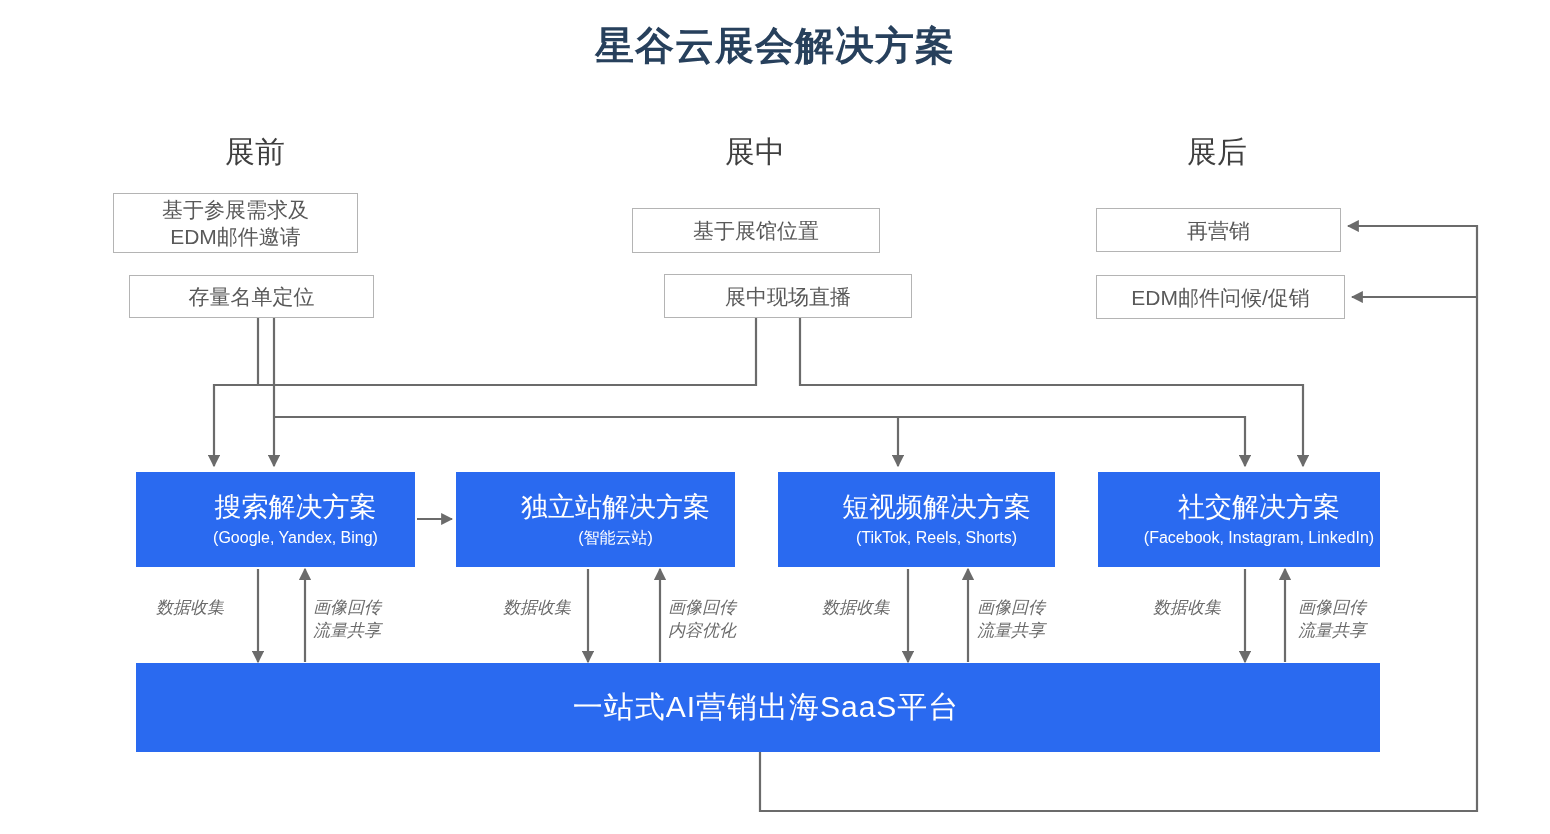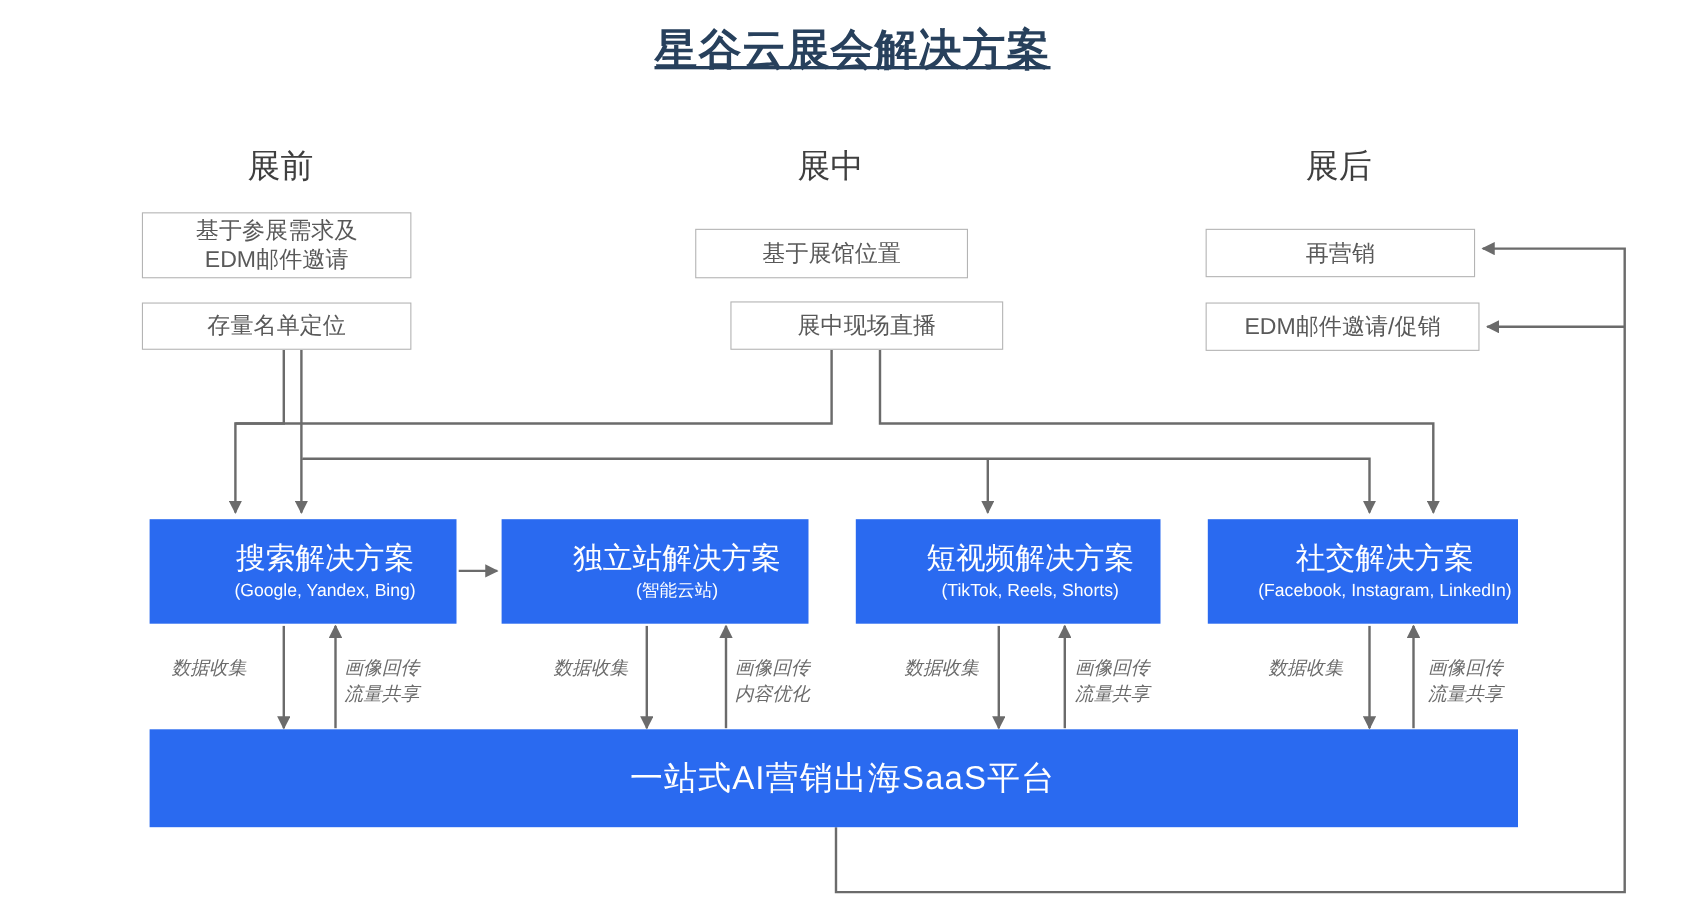--- a/index.html
+++ b/index.html
@@ -13,21 +13,20 @@
   }
   #stage{position:relative;width:1550px;height:834px;}
 
   
   .title{
     position:absolute;left:0;top:22px;width:1550px;
     text-align:center;
     font-size:39px;font-weight:bold;color:#27405c;
     letter-spacing:1px;
     line-height:48px;
-    text-decoration:underline;
   }
 
   
   .phase{
     position:absolute;
     font-size:30px;color:#3f3f3f;
     text-align:center;
     line-height:38px;
     white-space:nowrap;
   }
@@ -131,29 +130,29 @@
       <path d="M 968 662 L 968 569" marker-end="url(#ah)"></path>
 
       <path d="M 1245 569 L 1245 662" marker-end="url(#ah)"></path>
       <path d="M 1285 662 L 1285 569" marker-end="url(#ah)"></path>
 
       <path d="M 760 752 L 760 811 L 1477 811 L 1477 226 L 1348 226" marker-end="url(#ah)"></path>
       <path d="M 1477 297 L 1352 297" marker-end="url(#ah)"></path>
     </g>
   </svg>
 
-  <div class="obox" style="left:129px;top:193px;width:245px;height:60px;">基于参展需求及
+  <div class="obox" style="left:113px;top:193px;width:245px;height:60px;">基于参展需求及
 EDM邮件邀请</div>
   <div class="obox" style="left:129px;top:275px;width:245px;height:43px;">存量名单定位</div>
 
   <div class="obox" style="left:632px;top:208px;width:248px;height:45px;">基于展馆位置</div>
   <div class="obox" style="left:664px;top:274px;width:248px;height:44px;">展中现场直播</div>
 
   <div class="obox" style="left:1096px;top:208px;width:245px;height:44px;">再营销</div>
-  <div class="obox" style="left:1096px;top:275px;width:249px;height:44px;">EDM邮件邀请/促销</div>
+  <div class="obox" style="left:1096px;top:275px;width:249px;height:44px;">EDM邮件问候/促销</div>
 
   <div class="bbox" style="left:136px;top:472px;width:279px;height:95px;">
     <div class="t1">搜索解决方案</div>
     <div class="t2">(Google, Yandex, Bing)</div>
   </div>
 
   <div class="bbox" style="left:456px;top:472px;width:279px;height:95px;">
     <div class="t1">独立站解决方案</div>
     <div class="t2">(智能云站)</div>
   </div>

